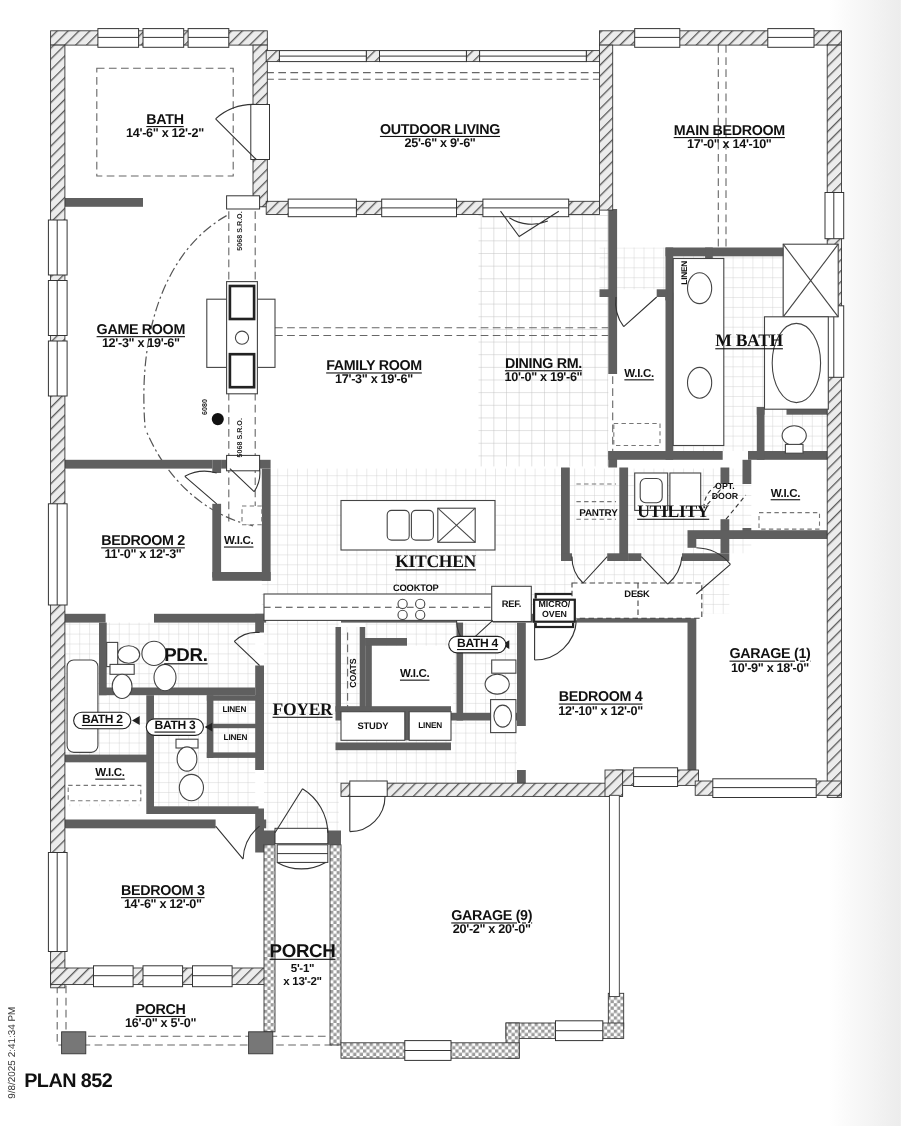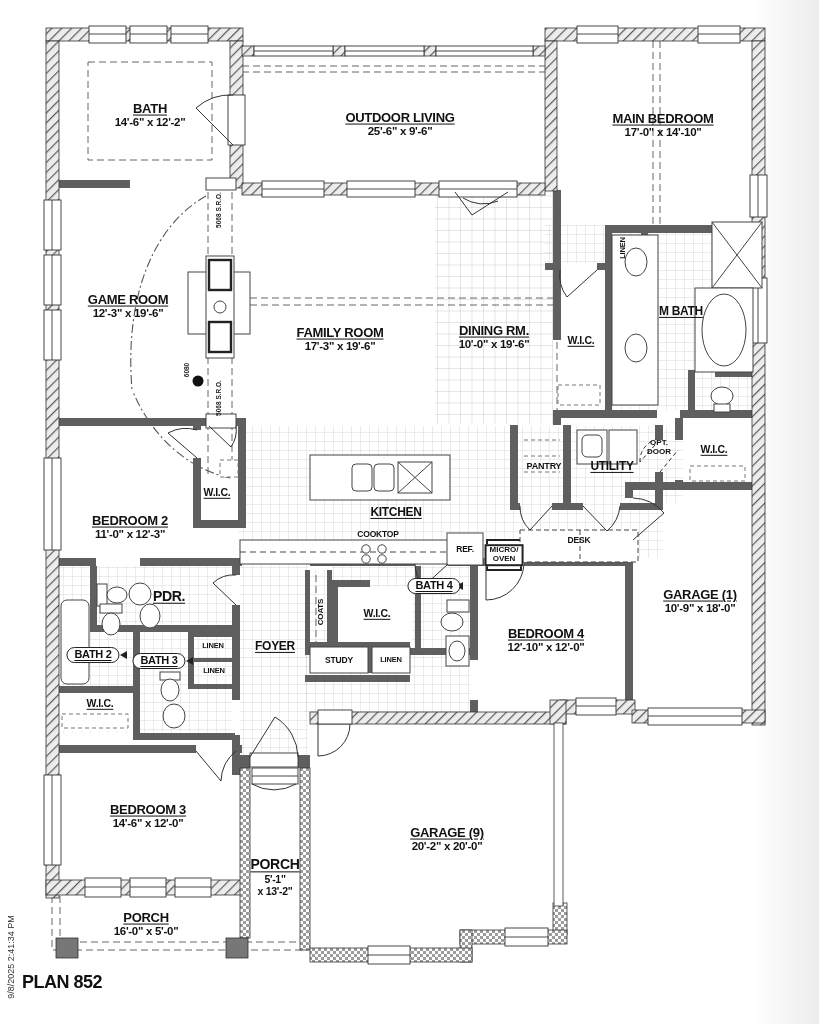--- a/index.html
+++ b/index.html
@@ -6,23 +6,23 @@
   #canvas{
     position:relative;width:819px;height:1024px;overflow:hidden;
     font-family:"Liberation Sans","DejaVu Sans",sans-serif;
     background:linear-gradient(90deg,#ffffff 0%,#ffffff 92%,#ececec 100%);
   }
   svg{position:absolute;left:0;top:0;}
   .lbl{position:absolute;transform:translate(-50%,-50%);text-align:center;
        font-weight:700;color:#111;line-height:1.18;white-space:nowrap;z-index:5;}
   .rname{font-size:13px;text-decoration:underline;text-underline-offset:2px;letter-spacing:-0.3px;display:block;}
   .rdims{font-size:11.5px;letter-spacing:-0.3px;display:block;}
-  .md .rname{font-size:12px;}
+  .md .rname{font-size:16px;font-family:Liberation Serif, serif;}
   .wic .rname{font-size:10.5px;}
-  .pm .rname{font-size:14px;}
+  .pm .rname{font-size:17px;}
   .sm{font-size:8.5px;letter-spacing:-0.2px;}
   .xs{font-size:7.5px;letter-spacing:-0.2px;}
   .pill{border:1.6px solid #222;border-radius:11px;padding:0 7px 1px;background:#fff;}
   .pill .rname{font-size:11px;}
   .vert{transform:translate(-50%,-50%) rotate(-90deg);}
   .tinyv{font-size:6.5px;font-weight:700;color:#222;}
   .boxed2{border:2px solid #222;background:#fff;padding:0 3px;font-size:8px;line-height:1.1;}
   .plan-title{position:absolute;left:22px;top:972px;font-size:18px;font-weight:700;color:#111;letter-spacing:-0.5px;z-index:6;}
   .stamp{position:absolute;left:-44px;top:952px;width:110px;font-size:9px;font-weight:400;color:#333;
          transform:rotate(-90deg);transform-origin:center;text-align:center;z-index:6;}
@@ -394,21 +394,21 @@
     <span class="rname">FAMILY ROOM</span>
     <span class="rdims">17'-3" x 19'-6"</span>
   </div>
   <div class="lbl" style="left:494px;top:337px">
     <span class="rname">DINING RM.</span>
     <span class="rdims">10'-0" x 19'-6"</span>
   </div>
   <div class="lbl md" style="left:396px;top:512px">
     <span class="rname">KITCHEN</span>
   </div>
-  <div class="lbl" style="left:130px;top:527px">
+  <div class="lbl" style="left:130px;top:498px">
     <span class="rname">BEDROOM 2</span>
     <span class="rdims">11'-0" x 12'-3"</span>
   </div>
   <div class="lbl" style="left:148px;top:816px">
     <span class="rname">BEDROOM 3</span>
     <span class="rdims">14'-6" x 12'-0"</span>
   </div>
   <div class="lbl" style="left:546px;top:640px">
     <span class="rname">BEDROOM 4</span>
     <span class="rdims">12'-10" x 12'-0"</span>

